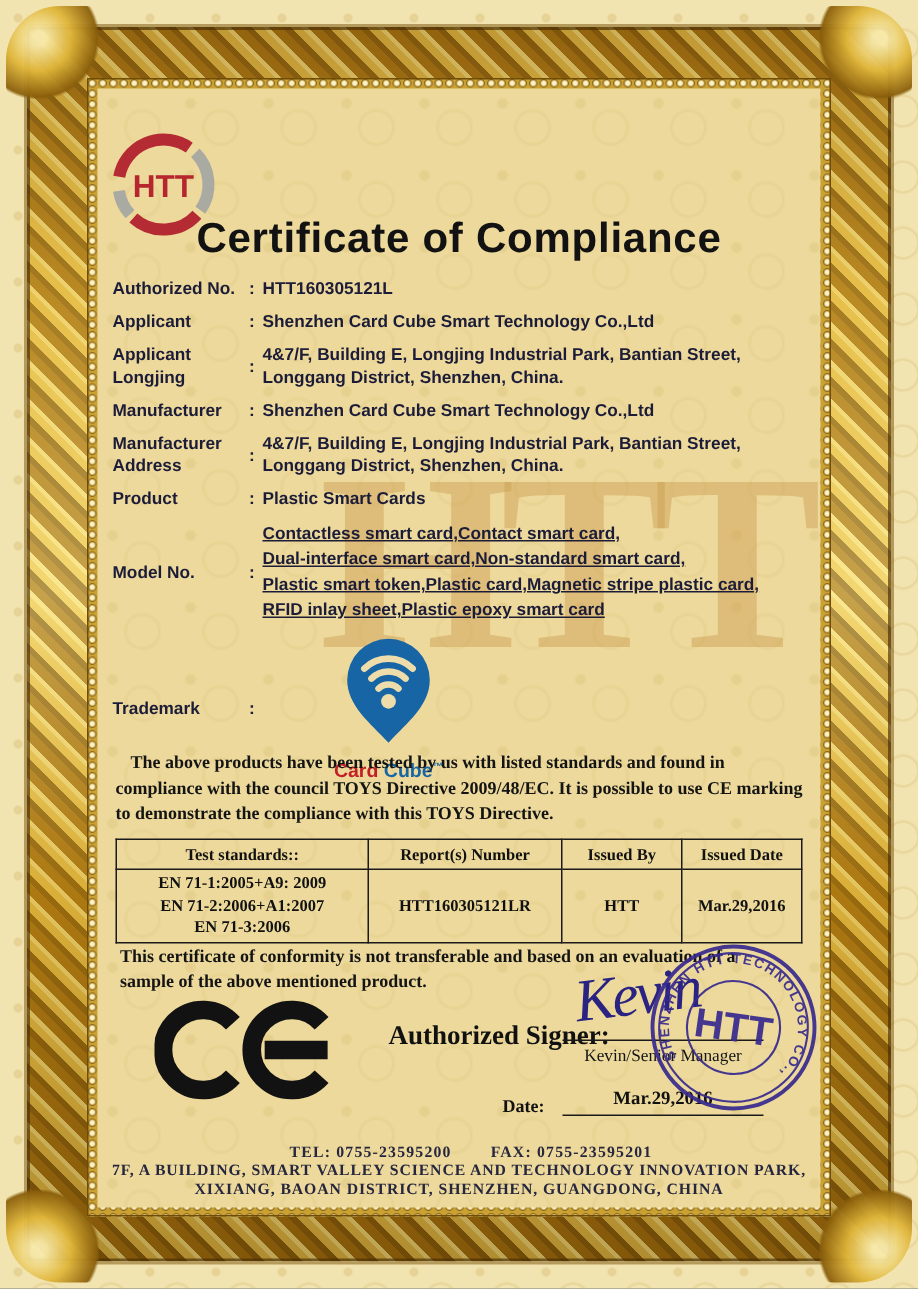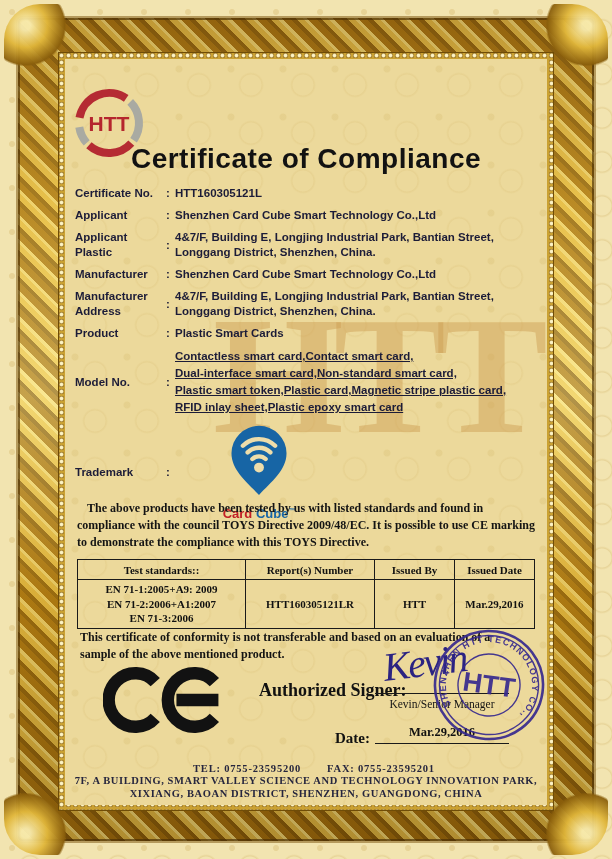--- a/index.html
+++ b/index.html
@@ -80,21 +80,21 @@
   table.std .c4{width:80px;}
   .std-line{line-height:14.5px;}
   .ce-mark{left:38px;top:606px;}
   .auth-label{left:194px;top:621px;font-family:Liberation Serif, serif;font-weight:bold;font-size:18px;color:#111;}
   .signature{
     left:318px;top:580px;font-family:"Liberation Serif",serif;font-style:italic;
     font-size:40px;color:#2b2382;transform:rotate(-7deg);letter-spacing:-2px;z-index:3;
   }
   .sig-underline{left:310px;top:634px;width:134px;border-top:1.5px solid #1a1a1a;height:0;}
   .signer-title{left:304px;top:639px;width:146px;text-align:center;font-family:"Liberation Serif",serif;font-size:11.5px;color:#141414;}
-  .date-label{left:270px;top:671px;font-family:"Liberation Serif",serif;font-weight:bold;font-size:15px;color:#111;}
+  .date-label{left:270px;top:671px;font-family:"Liberation Serif",serif;font-weight:bold;font-size:12px;color:#111;}
   .date-value{left:310px;top:666px;width:134px;text-align:center;font-family:"Liberation Serif",serif;font-weight:bold;font-size:12.5px;color:#111;border-bottom:1.5px solid #1a1a1a;padding-bottom:3px;}
   .stamp{left:366px;top:568px;transform:rotate(8deg);opacity:.92;z-index:4;}
   .footer{left:0;right:0;top:703px;text-align:center;font-family:"Liberation Serif",serif;font-weight:bold;color:#26263e;}
   .foot1{font-size:10.5px;letter-spacing:.8px;line-height:13px;padding-left:16px;}
   .foot1 .gap{display:inline-block;width:26px;}
   .foot2{font-size:10.5px;letter-spacing:.6px;line-height:12.5px;}
 </style>
 </head>
 <body>
 
@@ -116,31 +116,31 @@
       <path d="M63.2,18.8 A30,30 0 0 1 66.6,57.2" fill="none" stroke="#a9aaa2" stroke-width="8"></path>
       <path d="M64.3,60.1 A30,30 0 0 1 21.9,62.3" fill="none" stroke="#b52b33" stroke-width="8"></path>
       <path d="M19.7,59.9 A30,30 0 0 1 12.3,44.2" fill="none" stroke="#a9aaa2" stroke-width="8"></path>
       <text x="42" y="48" text-anchor="middle" font-family="Liberation Sans, sans-serif" font-size="21" font-weight="bold" fill="#b5262e">HTT</text>
     </svg>
 
     <div class="layer page-title">Certificate of Compliance</div>
 
     <div class="layer fields">
       <div class="frow">
-        <span class="lab">Certificate No.</span>
+        <span class="lab">Authorized No.</span>
           <span class="col">:</span>
         <span class="val">HTT160305121L</span>
       </div>
       <div class="frow">
         <span class="lab">Applicant</span>
           <span class="col">:</span>
         <span class="val">Shenzhen Card Cube Smart Technology Co.,Ltd</span>
       </div>
       <div class="frow">
-        <span class="lab">Applicant Plastic</span>
+        <span class="lab">Applicant Longjing</span>
           <span class="col">:</span>
         <span class="val"><span>4&amp;7/F, Building E, Longjing Industrial Park, Bantian Street,</span><br><span>Longgang District, Shenzhen, China.</span></span>
       </div>
       <div class="frow">
         <span class="lab">Manufacturer</span>
           <span class="col">:</span>
         <span class="val">Shenzhen Card Cube Smart Technology Co.,Ltd</span>
       </div>
       <div class="frow">
         <span class="lab">Manufacturer Address</span>

